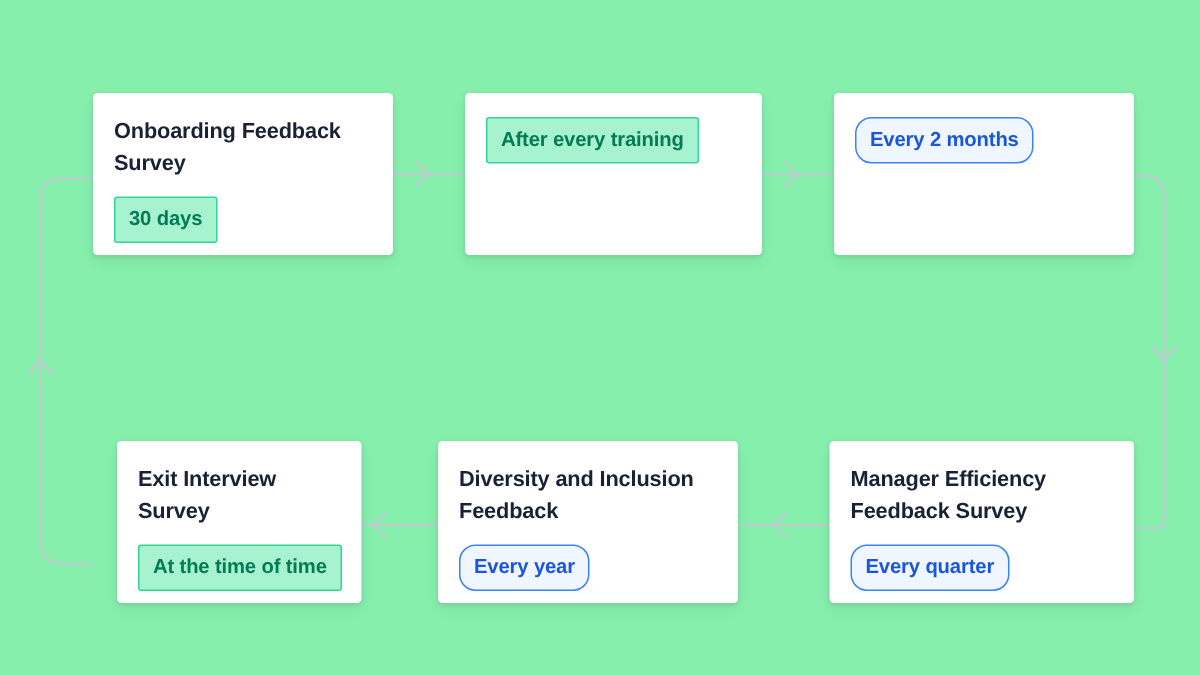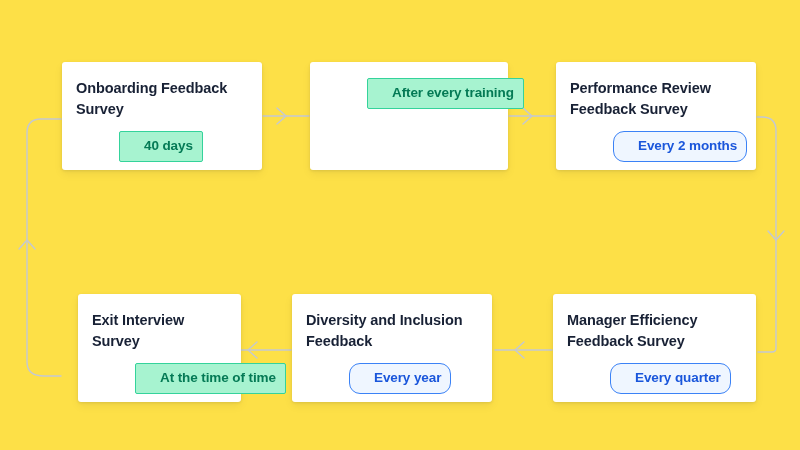--- a/index.html
+++ b/index.html
@@ -10,21 +10,21 @@
     width: 800px;
     height: 450px;
     background: #ffffff;
     font-family: "Liberation Sans", sans-serif;
     overflow: hidden;
   }
   #canvas {
     position: relative;
     width: 800px;
     height: 450px;
-    background: #fde047;
+    background: #86efac;
   }
   #connectors {
     position: absolute;
     left: 0;
     top: 0;
     width: 800px;
     height: 450px;
     pointer-events: none;
   }
   .card {
@@ -43,27 +43,26 @@
     color: #182135;
     letter-spacing: -0.1px;
     margin: 0 0 12px 0;
     white-space: pre-line;
   }
   .badge {
     display: inline-block;
     font-size: 13.5px;
     font-weight: bold;
     line-height: 1;
-    padding: 7px 9px 8px 24px;
+    padding: 7px 9px 8px 9px;
     border-radius: 2px;
     border-width: 1px;
     border-style: solid;
     letter-spacing: -0.1px;
     white-space: nowrap;
-    margin-left: 43px;
   }
   .badge.green {
     background: #a7f3d0;
     border-color: #34d39b;
     color: #047a55;
   }
   .badge.blue {
     background: #eff6ff;
     border-color: #3b82f6;
     color: #1a56db;
@@ -106,29 +105,28 @@
       <g>
         <path d="M 61 376 L 44 376 Q 27 376 27 362 L 27 133 Q 27 119 41 119 L 61 119"></path>
         <polyline points="19,249 27,240 35,249"></polyline>
       </g>
 
     </g>
   </svg>
 
   <div class="card" style="left:62px; top:62px; width:200px; height:108px;">
     <div class="card-title">Onboarding Feedback Survey</div>
-    <span class="badge green">40 days</span>
+    <span class="badge green">30 days</span>
   </div>
 
   <div class="card" style="left:310px; top:62px; width:198px; height:108px;">
     <span class="badge green">After every training</span>
   </div>
 
   <div class="card" style="left:556px; top:62px; width:200px; height:108px;">
-    <div class="card-title">Performance Review Feedback Survey</div>
     <span class="badge blue">Every 2 months</span>
   </div>
 
   <div class="card" style="left:553px; top:294px; width:203px; height:108px;">
     <div class="card-title">Manager Efficiency Feedback Survey</div>
     <span class="badge blue">Every quarter</span>
   </div>
 
   <div class="card" style="left:292px; top:294px; width:200px; height:108px;">
     <div class="card-title">Diversity and Inclusion Feedback</div>

